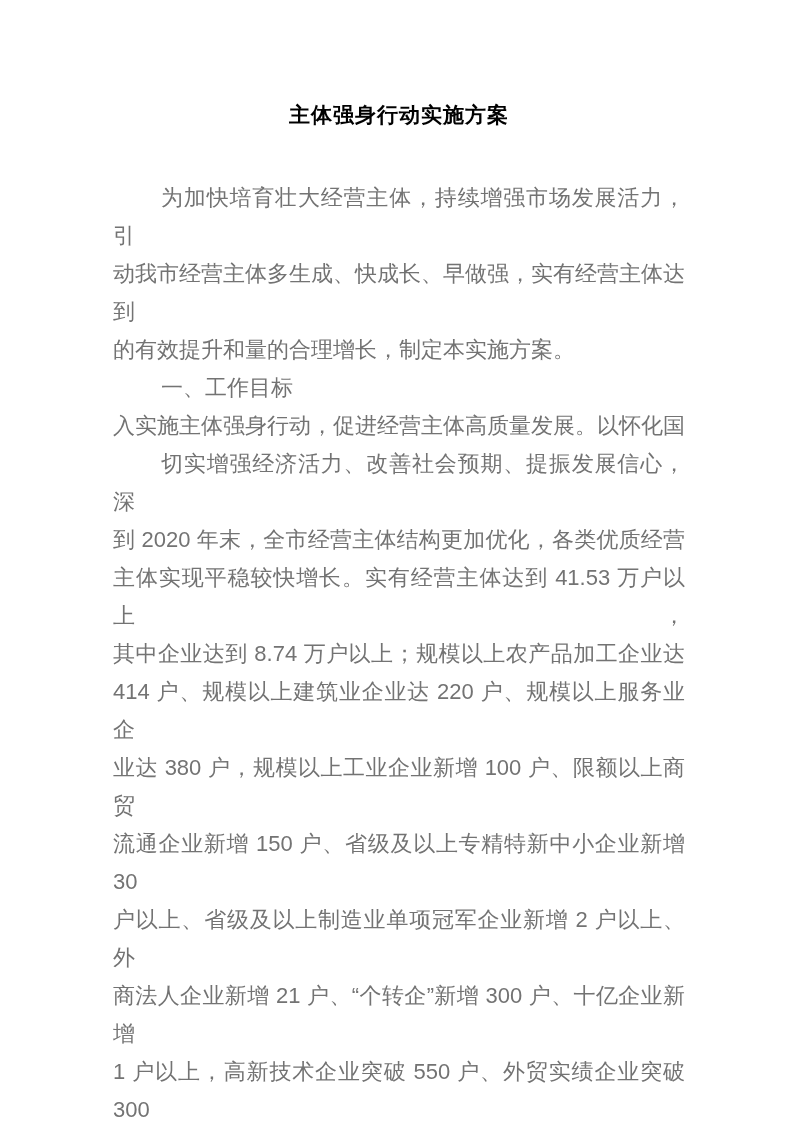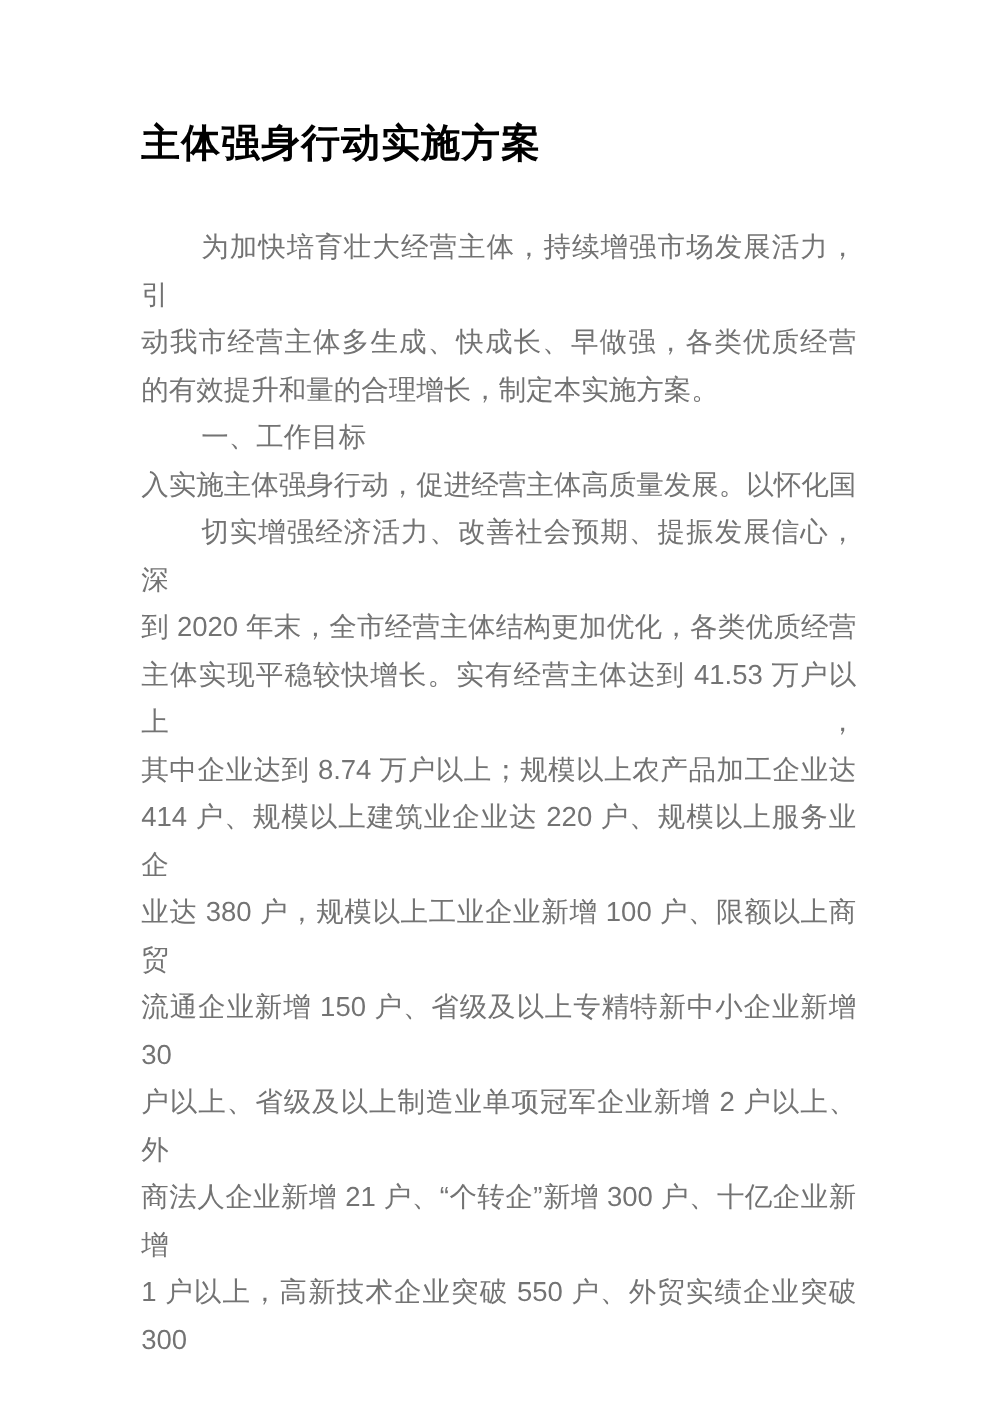--- a/index.html
+++ b/index.html
@@ -14,23 +14,24 @@
     box-sizing: border-box;
     margin: 0 auto;
     background: #ffffff;
     color: #000000;
     padding: 93px 108px 0 113px;
     font-family: "Liberation Sans", sans-serif;
     overflow: hidden;
   }
   .title {
     margin: 0 0 42px 0;
-    font-size: 31px;
+    font-size: 21px;
     line-height: 44px;
     font-weight: 600;
+    text-align: center;
     letter-spacing: 1px;
   }
   .line {
     font-size: 22px;
     line-height: 38px;
     white-space: normal;
     color: #737373;
   }
   
   .jl {
@@ -46,21 +47,21 @@
 </style>
 </head>
 <body>
 
 <div class="page">
 
   <h1 class="title">主体强身行动实施方案</h1>
 
   <div class="para">
     <div class="line jl indent">为加快培育壮大经营主体，持续增强市场发展活力，引</div>
-    <div class="line jl">动我市经营主体多生成、快成长、早做强，各类优质经营</div>
+    <div class="line jl">动我市经营主体多生成、快成长、早做强，实有经营主体达到</div>
     <div class="line">的有效提升和量的合理增长，制定本实施方案。</div>
   </div>
 
   <div class="line indent">一、工作目标</div>
 
   <div class="para">
     <div class="line jl">入实施主体强身行动，促进经营主体高质量发展。以怀化国</div>
     <div class="line jl indent">切实增强经济活力、改善社会预期、提振发展信心，深</div>
     <div class="line jl">到 2020 年末，全市经营主体结构更加优化，各类优质经营</div>
     <div class="line jl">主体实现平稳较快增长。实有经营主体达到 41.53 万户以上，</div>

